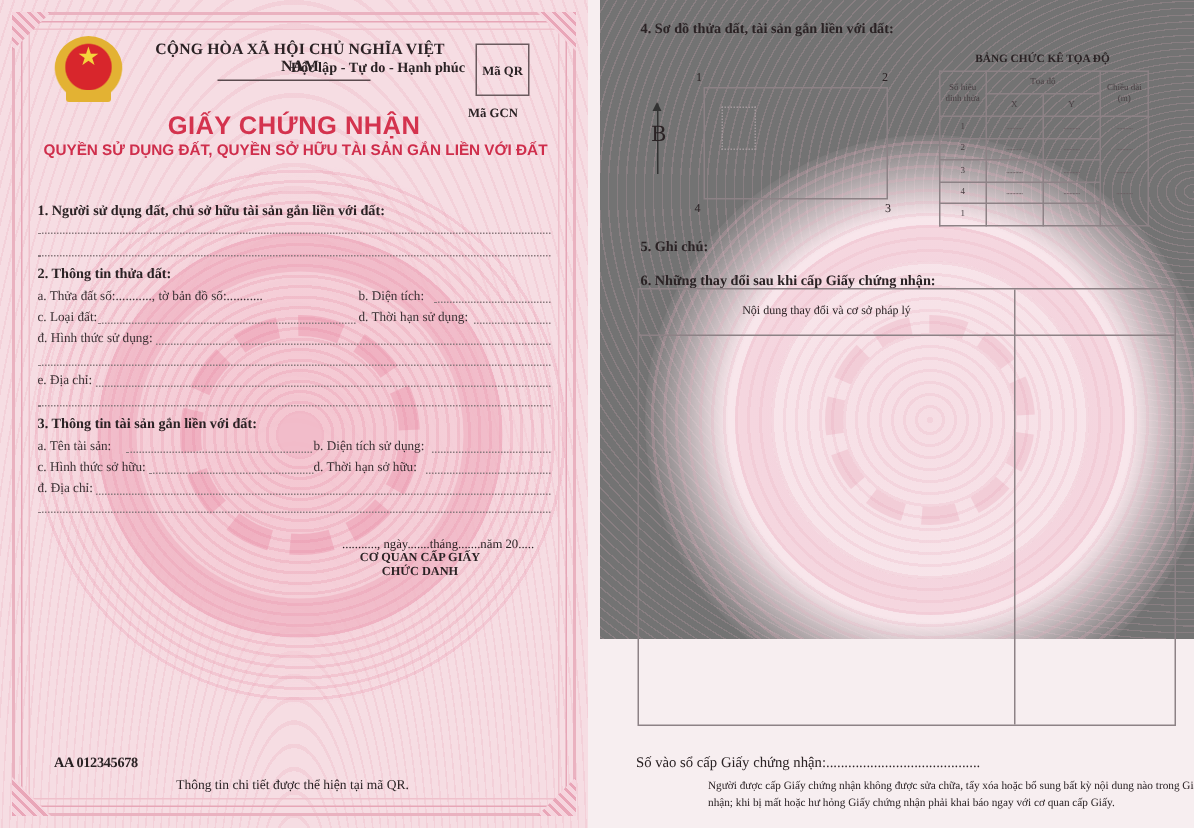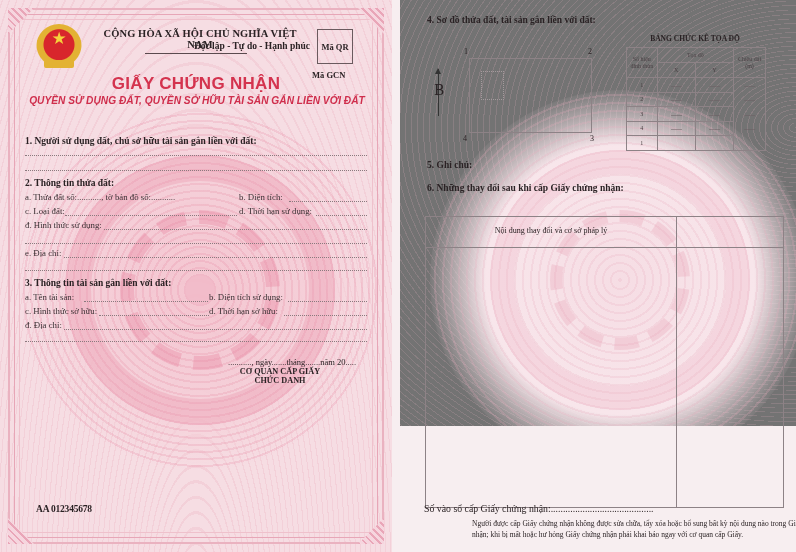--- a/index.html
+++ b/index.html
@@ -61,21 +61,21 @@
   .emblem .base { position: absolute; left: 8px; right: 8px; bottom: 2px; height: 8px; background: #e3b233; border-radius: 2px; }
 
   .nation { position: absolute; left: 90px; top: 28px; width: 220px; text-align: center; font-size: 10.5px; font-weight: 700; letter-spacing: .1px; }
   .motto { position: absolute; left: 90px; top: 41px; width: 220px; text-align: right; font-size: 9.5px; font-weight: 700; }
   .motto-line { position: absolute; left: 145px; top: 53px; width: 102px; border-top: 1px solid #5a4a4e; }
 
   .qr-box { position: absolute; left: 317px; top: 29px; width: 36px; height: 35px; border: 1px solid #6a5a5e; display: flex; align-items: center; justify-content: center; font-size: 8.5px; font-weight: 700; }
   .gcn-label { position: absolute; left: 312px; top: 70px; width: 48px; text-align: left; font-size: 8.5px; font-weight: 700; }
 
   .title { position: absolute; left: 40px; top: 74px; width: 312px; text-align: center; font-family: "Liberation Sans", sans-serif; font-size: 17px; font-weight: 700; color: #d4334e; letter-spacing: .3px; }
-  .subtitle { position: absolute; left: 22px; top: 95px; width: 350px; text-align: center; font-family: "Liberation Sans", sans-serif; font-size: 10.2px; font-weight: 700; color: #cf2e4c; font-style: italic; }
+  .subtitle { position: absolute; left: 22px; top: 95px; width: 350px; text-align: center; font-family: "Liberation Sans", sans-serif; font-size: 10.2px; font-weight: 700; color: #cf2e4c; }
 
   .sec-h { position: absolute; left: 25px; font-size: 9.5px; font-weight: 700; }
   .fld { position: absolute; font-size: 8.8px; white-space: nowrap; color: #3a3033; }
   .dots { position: absolute; left: 25px; width: 342px; border-top: 1px dotted #8a7a7e; height: 0; }
   .fld-dot { position: absolute; border-top: 1px dotted #8a7a7e; height: 0; }
 
   .sig-date { position: absolute; left: 228px; top: 357px; font-size: 8.5px; }
   .sig-org { position: absolute; left: 220px; top: 367px; width: 120px; text-align: center; font-size: 8.2px; font-weight: 700; }
   .sig-title { position: absolute; left: 220px; top: 376px; width: 120px; text-align: center; font-size: 8.2px; font-weight: 700; }
 
@@ -114,21 +114,21 @@
   .north-arrow::before { content: ""; position: absolute; left: -3px; top: -1px; border-left: 3.5px solid transparent; border-right: 3.5px solid transparent; border-bottom: 6px solid #333; }
   .north-label { position: absolute; left: 34px; top: 82px; font-size: 14px; font-family: "DejaVu Serif", serif; }
 
   .coord-title { position: absolute; left: 620px; top: 34px; width: 150px; text-align: center; font-size: 7.5px; font-weight: 700; }
   table.coord { position: absolute; left: 626px; top: 47px; width: 140px; border-collapse: collapse; font-size: 6px; color: #4a4044; }
   table.coord td, table.coord th { border: 1px solid #8d8286; text-align: center; font-weight: 400; padding: 0; }
   table.coord th { height: 15px; line-height: 7px; }
   table.coord td { height: 14.5px; }
   table.coord .d { letter-spacing: -.5px; color: #6a5e62; }
 
-  .change-table { position: absolute; left: 425px; top: 216px; width: 359px; height: 292px; border: 1px solid #8d8286; }
+  .change-table { position: absolute; left: 425px; top: 192px; width: 359px; height: 292px; border: 1px solid #8d8286; }
   .change-table .col-sep { position: absolute; left: 250px; top: 0; bottom: 0; border-left: 1px solid #8d8286; }
   .change-table .row-sep { position: absolute; left: 0; right: 0; top: 30px; border-top: 1px solid #8d8286; }
   .ch-h1 { position: absolute; left: 0; top: 9px; width: 250px; text-align: center; font-size: 8px; }
   .ch-h2 { position: absolute; left: 250px; top: 5px; width: 109px; text-align: center; font-size: 8px; line-height: 9.5px; }
 
   .reg { position: absolute; left: 424px; top: 503px; font-size: 9.8px; }
   .warn { position: absolute; left: 424px; top: 518px; width: 360px; font-size: 7.5px; line-height: 11px; margin-left: 48px; }
 </style>
 </head>
 <body>
@@ -193,20 +193,21 @@
   <div class="fld-dot" style="left:284px;top:315px;width:83px"></div>
   <div class="fld" style="left:25px;top:320px">đ. Địa chỉ:</div>
   <div class="fld-dot" style="left:64px;top:329px;width:303px"></div>
   <div class="dots" style="top:341px"></div>
 
   <div class="sig-date">..........., ngày.......tháng.......năm 20.....</div>
   <div class="sig-org">CƠ QUAN CẤP GIẤY</div>
   <div class="sig-title">CHỨC DANH</div>
 
   <div class="serial">AA 012345678</div>
+  <div class="qr-note">Thông tin chi tiết được thể hiện tại mã QR.</div>
 </div>
 
 <div class="page-right">
   <div class="bg-wave"></div>
   <div class="bg-rosette"></div>
   <div class="bg-ring"></div>
   <div class="bg-ring2"></div>
 
   <div class="rsec" style="left:27px;top:15px">4. Sơ đồ thửa đất, tài sản gắn liền với đất:</div>
 

